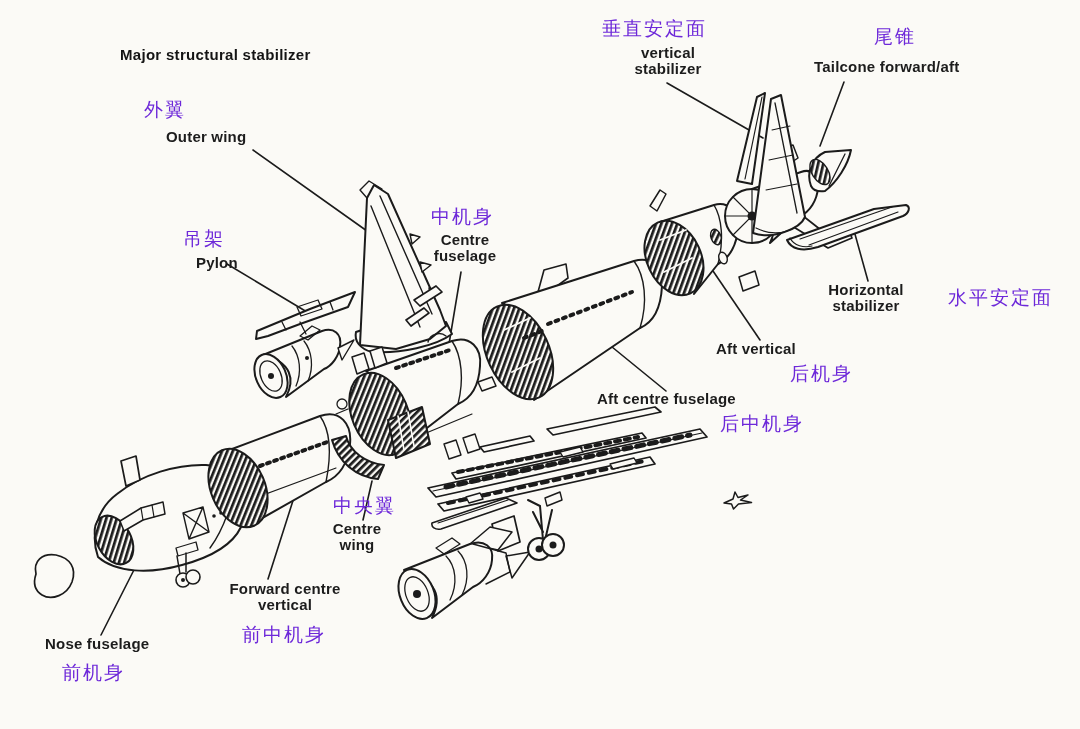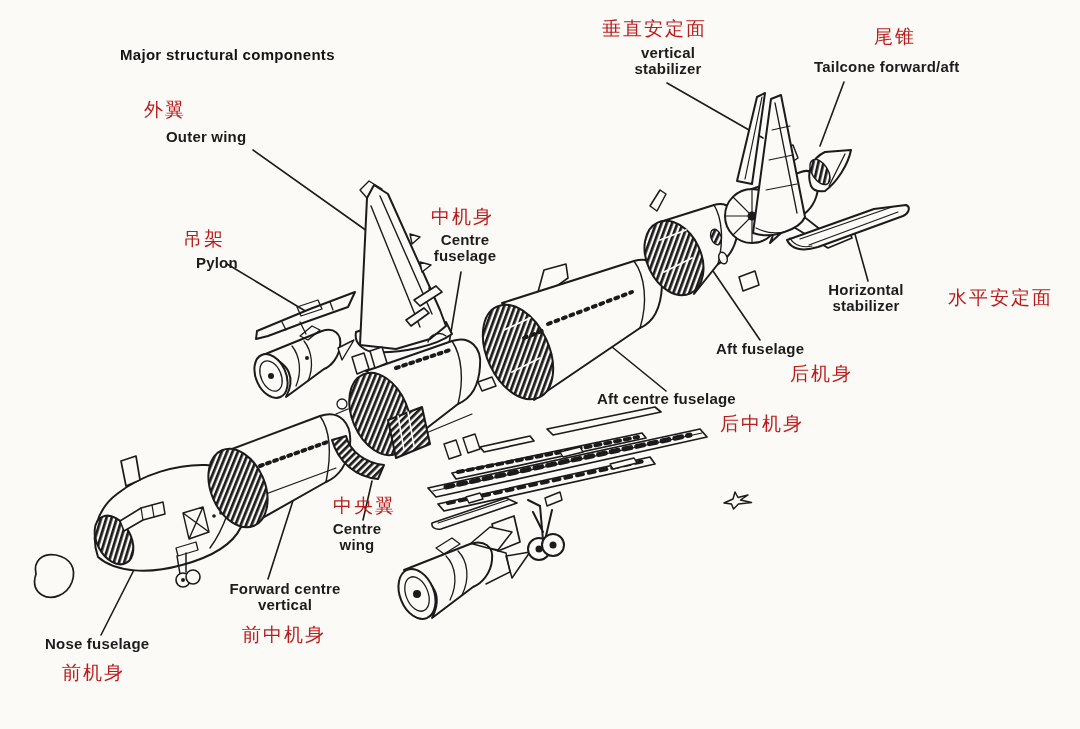--- a/index.html
+++ b/index.html
@@ -5,21 +5,21 @@
   html,body{margin:0;padding:0;}
   #stage{
     position:relative;width:1080px;height:729px;overflow:hidden;
     background:#fbfaf6;
     font-family:"Liberation Sans",sans-serif;
   }
   svg{position:absolute;left:0;top:0;}
   .lbl{position:absolute;white-space:pre-line;line-height:16px;}
   .en{color:#1c1c1c;font-size:15px;font-weight:700;letter-spacing:.2px;}
   .ttl{color:#141414;font-size:15px;font-weight:700;letter-spacing:.3px;}
-  .zh{color:#b91c1c;font-size:19px;font-weight:400;letter-spacing:2px;line-height:22px;}
+  .zh{color:#6d28d9;font-size:19px;font-weight:400;letter-spacing:2px;line-height:22px;}
   .ctr{text-align:center;}
 </style>
 </head>
 <body>
 
 <div id="stage">
 
 <svg width="1080" height="729" viewBox="0 0 1080 729">
   <defs>
     <pattern id="hatch" patternUnits="userSpaceOnUse" width="5" height="5" patternTransform="rotate(45)">
@@ -211,21 +211,21 @@
       <path d="M545 498 L560 492 L562 500 L547 506 Z" stroke-width="1.4" fill="#fbfaf6"></path>
       <circle cx="539" cy="549" r="11" fill="#fbfaf6"></circle>
       <circle cx="553" cy="545" r="11" fill="#fbfaf6"></circle>
       <circle cx="539" cy="549" r="3.5" fill="#1b1b1b" stroke="none"></circle>
       <circle cx="553" cy="545" r="3.5" fill="#1b1b1b" stroke="none"></circle>
     </g>
 
   </g>
 </svg>
 
-<div class="lbl ttl" style="left:120px;top:47px;">Major structural components</div>
+<div class="lbl ttl" style="left:120px;top:47px;">Major structural stabilizer</div>
 
 <div class="lbl zh" style="left:144px;top:99px;">外翼</div>
 <div class="lbl en" style="left:166px;top:129px;">Outer wing</div>
 
 <div class="lbl zh" style="left:183px;top:212px;margin-top:16px;">吊架</div>
 <div class="lbl en" style="left:196px;top:243px;margin-top:12px;">Pylon</div>
 
 <div class="lbl zh" style="left:431px;top:206px;">中机身</div>
 <div class="lbl en ctr" style="left:415px;top:232px;width:100px;">Centre
 fuselage</div>
@@ -234,21 +234,21 @@
 <div class="lbl en ctr" style="left:618px;top:45px;width:100px;">vertical
 stabilizer</div>
 
 <div class="lbl zh" style="left:874px;top:26px;">尾锥</div>
 <div class="lbl en" style="left:814px;top:59px;">Tailcone forward/aft</div>
 
 <div class="lbl en ctr" style="left:818px;top:282px;width:96px;">Horizontal
 stabilizer</div>
 <div class="lbl zh" style="left:919px;top:287px;margin-left:29px;">水平安定面</div>
 
-<div class="lbl en" style="left:716px;top:341px;">Aft fuselage</div>
+<div class="lbl en" style="left:716px;top:341px;">Aft vertical</div>
 <div class="lbl zh" style="left:790px;top:363px;">后机身</div>
 
 <div class="lbl en" style="left:597px;top:391px;">Aft centre fuselage</div>
 <div class="lbl zh" style="left:720px;top:413px;">后中机身</div>
 
 <div class="lbl zh" style="left:333px;top:495px;">中央翼</div>
 <div class="lbl en ctr" style="left:316px;top:521px;width:82px;">Centre
 wing</div>
 
 <div class="lbl en ctr" style="left:220px;top:581px;width:130px;">Forward centre

